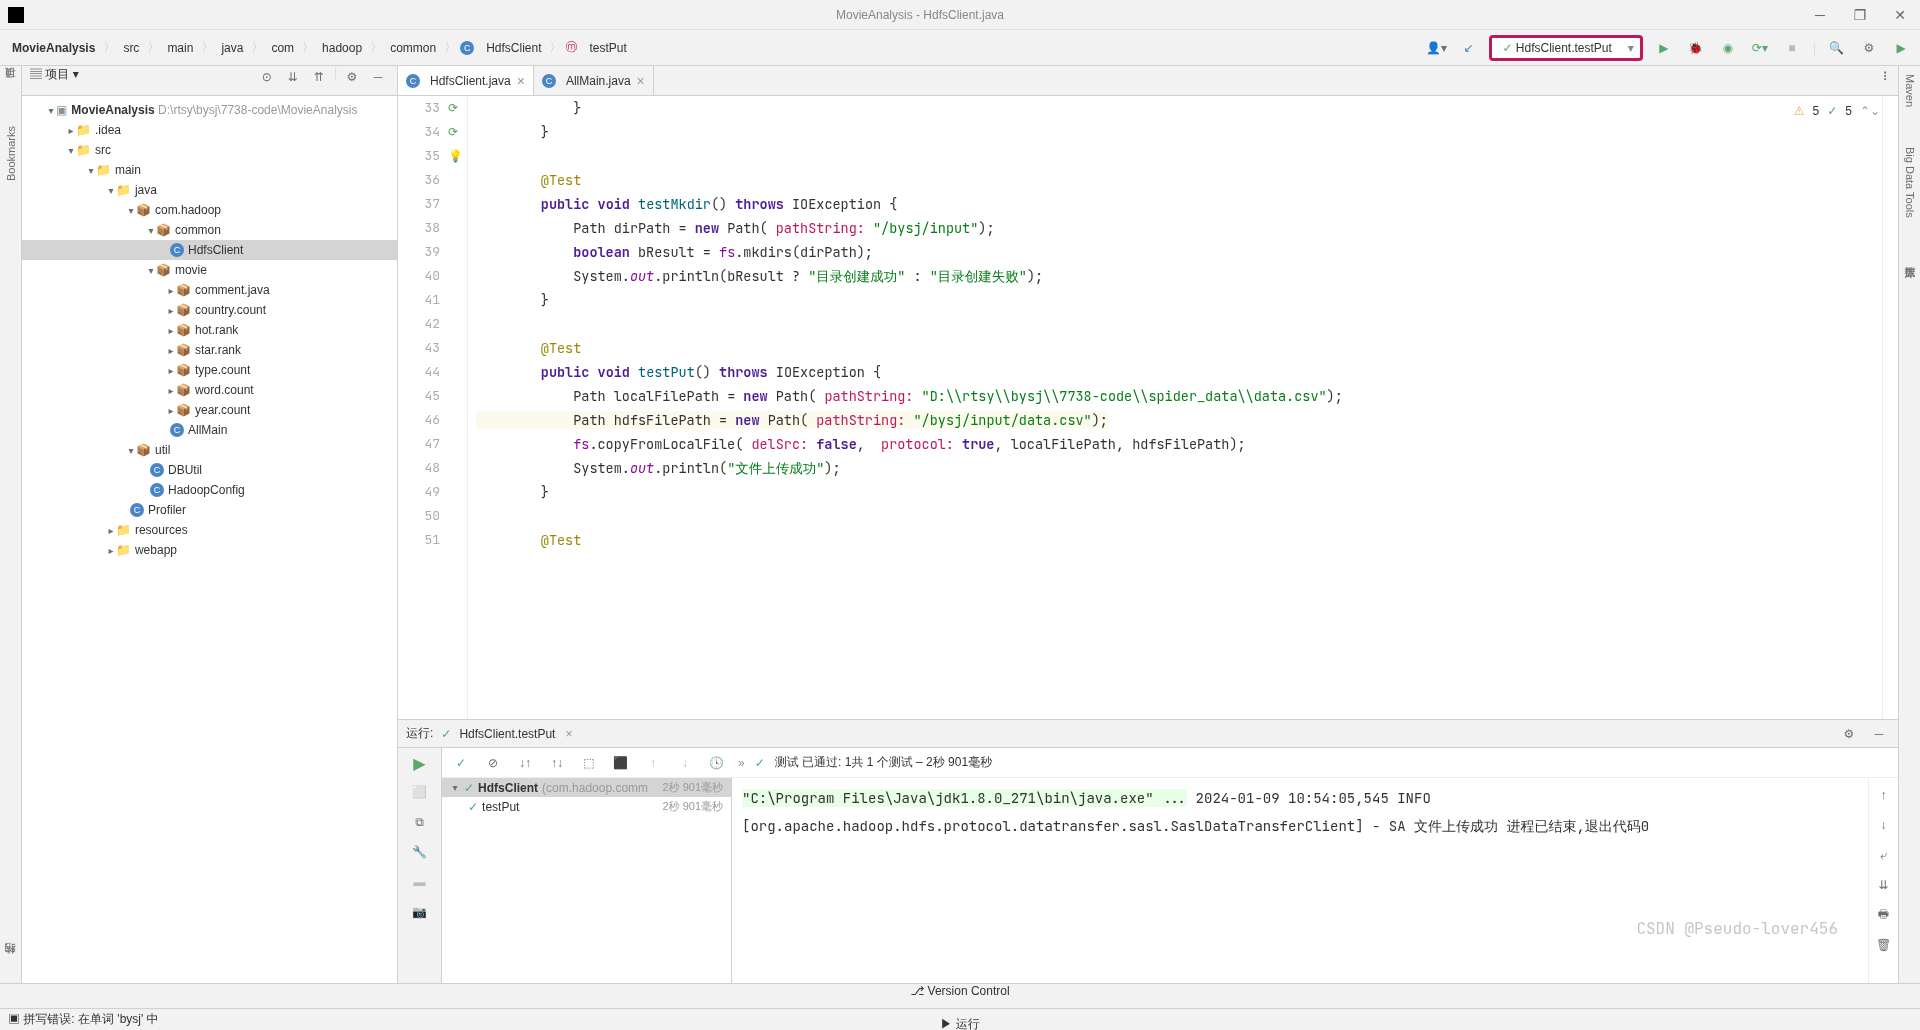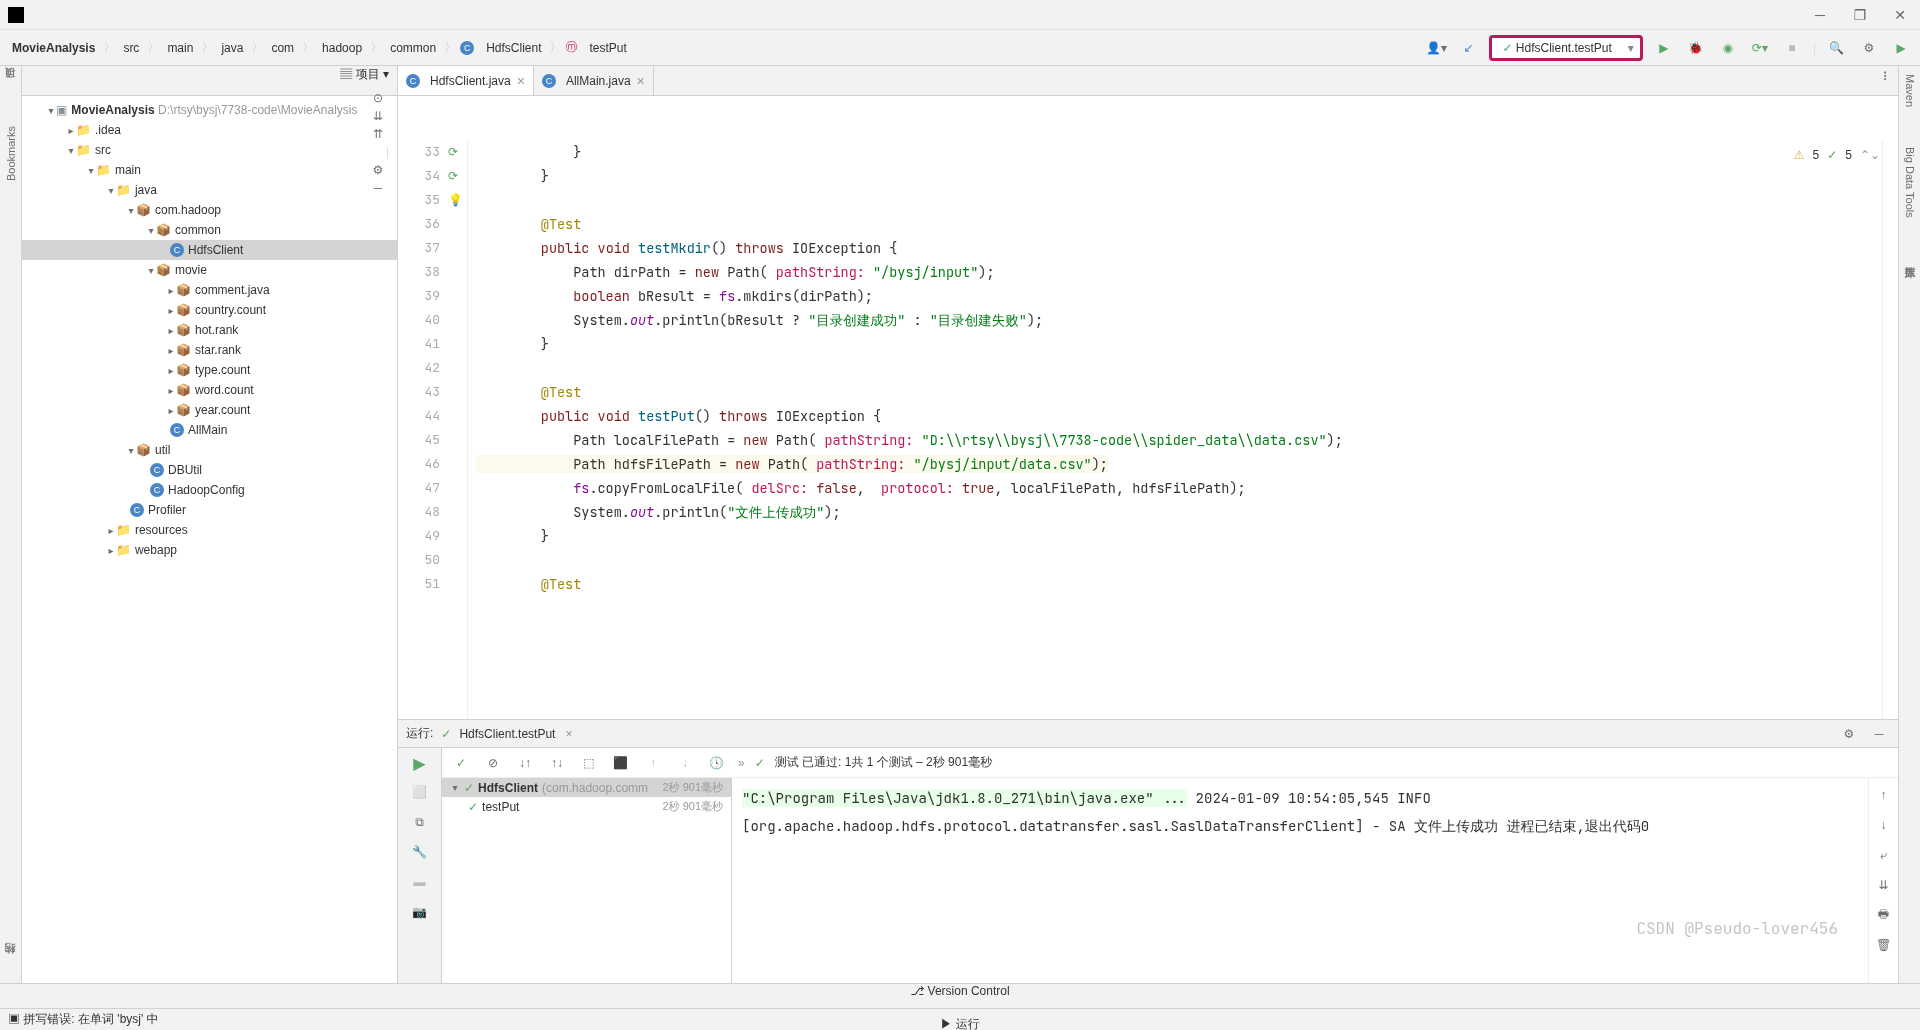--- a/index.html
+++ b/index.html
@@ -17,39 +17,39 @@
 .breadcrumb-sep { color: #bbb; }
 .nav-right { margin-left: auto; display: flex; align-items: center; gap: 10px; }
 .run-config { background: #fff; border: 3px solid #be185d; border-radius: 4px; padding: 3px 28px 3px 10px; position: relative; }
 .icon-btn { width: 22px; height: 22px; display: inline-flex; align-items: center; justify-content: center; color: #6e6e6e; cursor: pointer; }
 .green { color: #59a869; }
 .workspace { display: flex; height: calc(100% - 30px - 36px - 22px - 25px); }
 .left-gutter { width: 22px; background: #f2f2f2; border-right: 1px solid #d0d0d0; display: flex; flex-direction: column; align-items: center; padding-top: 20px; gap: 40px; }
 .vert-text { writing-mode: vertical-rl; transform: rotate(180deg); color: #6e6e6e; font-size: 11px; }
 .right-gutter { width: 22px; background: #f2f2f2; border-left: 1px solid #d0d0d0; display: flex; flex-direction: column; align-items: center; padding-top: 8px; gap: 40px; }
 .proj-panel { width: 376px; background: #fff; border-right: 1px solid #d0d0d0; display: flex; flex-direction: column; }
-.proj-header { height: 30px; background: #f2f2f2; border-bottom: 1px solid #d0d0d0; display: flex; align-items: flex-end; padding: 0 8px; gap: 4px; flex-direction: column; }
+.proj-header { height: 30px; background: #f2f2f2; border-bottom: 1px solid #d0d0d0; display: flex; align-items: flex-start; padding: 0 8px; gap: 4px; }
 .proj-tree { flex: 1; overflow-y: auto; padding: 4px 0; }
 .tree-row { display: flex; align-items: center; height: 20px; padding-right: 8px; cursor: pointer; white-space: nowrap; }
 .tree-row.selected { background: #d4d4d4; }
 .arrow { width: 10px; display: inline-block; color: #6e6e6e; font-size: 10px; text-align: center; }
 .folder-icon { color: #87939a; margin-right: 4px; }
 .folder-blue { color: #4a86c7; margin-right: 4px; }
 .class-icon { width: 14px; height: 14px; border-radius: 50%; background: #4a86c7; color: #fff; font-size: 9px; display: inline-flex; align-items: center; justify-content: center; margin-right: 4px; }
 .pkg-path { color: #999; }
 .editor-area { flex: 1; display: flex; flex-direction: column; background: #fff; }
 .tabs { height: 30px; background: #f2f2f2; border-bottom: 1px solid #d0d0d0; display: flex; align-items: stretch; }
 .tab { padding: 0 8px; display: flex; align-items: center; gap: 6px; border-right: 1px solid #d0d0d0; background: #fff; }
 .tab.inactive { background: #f2f2f2; }
 .tab-close { color: #999; font-size: 14px; }
-.editor-body { flex: 1; display: flex; position: relative; overflow: hidden; margin-top: 44px; }
+.editor-body { flex: 1; display: flex; position: relative; overflow: hidden; }
 .gutter { width: 50px; background: #fff; text-align: right; padding: 0 8px; color: #adadad; font-family: "JetBrains Mono", Consolas, monospace; font-size: 13px; line-height: 24px; }
 .gutter-icons { width: 20px; background: #fff; font-size: 12px; line-height: 24px; border-right: 1px solid #eee; }
 .code { flex: 1; font-family: "JetBrains Mono", Consolas, monospace; font-size: 13.5px; line-height: 24px; padding-left: 8px; white-space: pre; }
-.kw { color: #7f1d1d; font-weight: normal; }
+.kw { color: #4c1d95; font-weight: bold; }
 .ann { color: #9e880d; }
 .str { color: #067d17; }
 .field { color: #871094; font-style: italic; }
 .hint { color: #be185d; }
 .fn { color: #00627a; }
 .scrollstrip { width: 16px; background: #fff; border-left: 1px solid #eee; position: relative; }
 .warn-badge { position: absolute; top: 8px; right: 18px; display: flex; gap: 8px; font-size: 12px; }
 .warn-ico { color: #e8a33d; }
 .check-ico { color: #59a869; }
 .run-panel { height: 264px; border-top: 1px solid #d0d0d0; background: #fff; display: flex; flex-direction: column; }
@@ -69,20 +69,21 @@
 .line-hl { background: #fcfaed; }
 .purple { color: #871094; }
 .tools-spacer { flex: 1; }
 .run-play { color: #59a869; font-size: 16px; }
 </style>
 </head>
 <body>
 
 <div class="title-bar">
   <div class="app-icon"></div>
+  <div class="window-title">MovieAnalysis - HdfsClient.java</div>
   <div class="win-controls">
     <span class="win-btn">─</span>
     <span class="win-btn">❐</span>
     <span class="win-btn">✕</span>
   </div>
 </div>
 
 <div class="nav-bar">
   <div class="breadcrumb">
     <span class="breadcrumb-item" style="font-weight:bold">MovieAnalysis</span>

